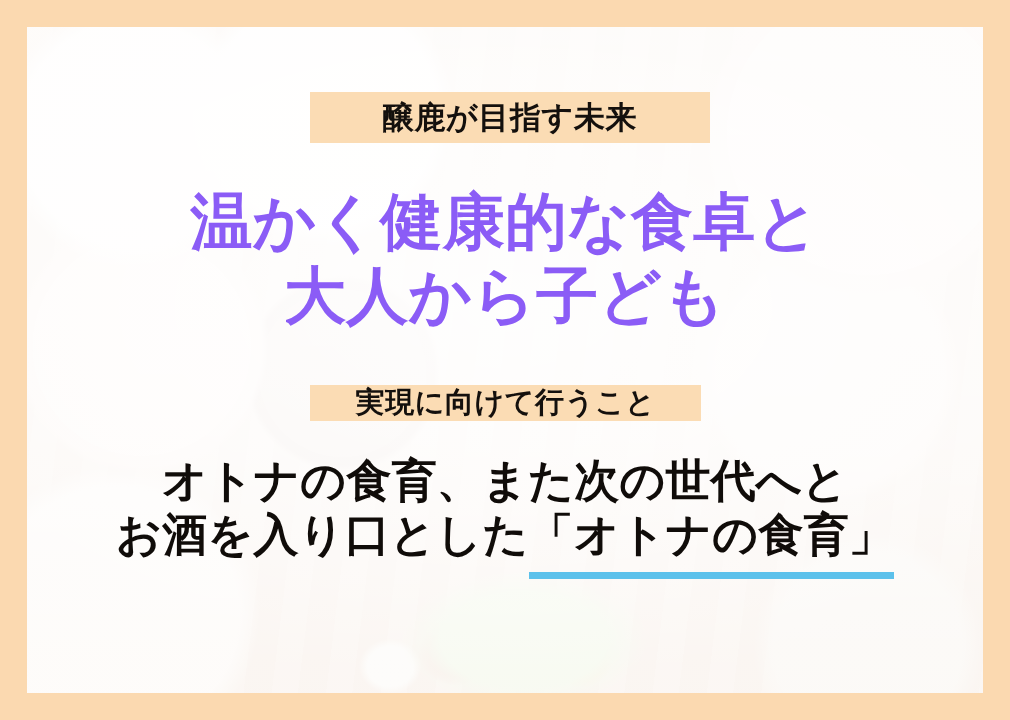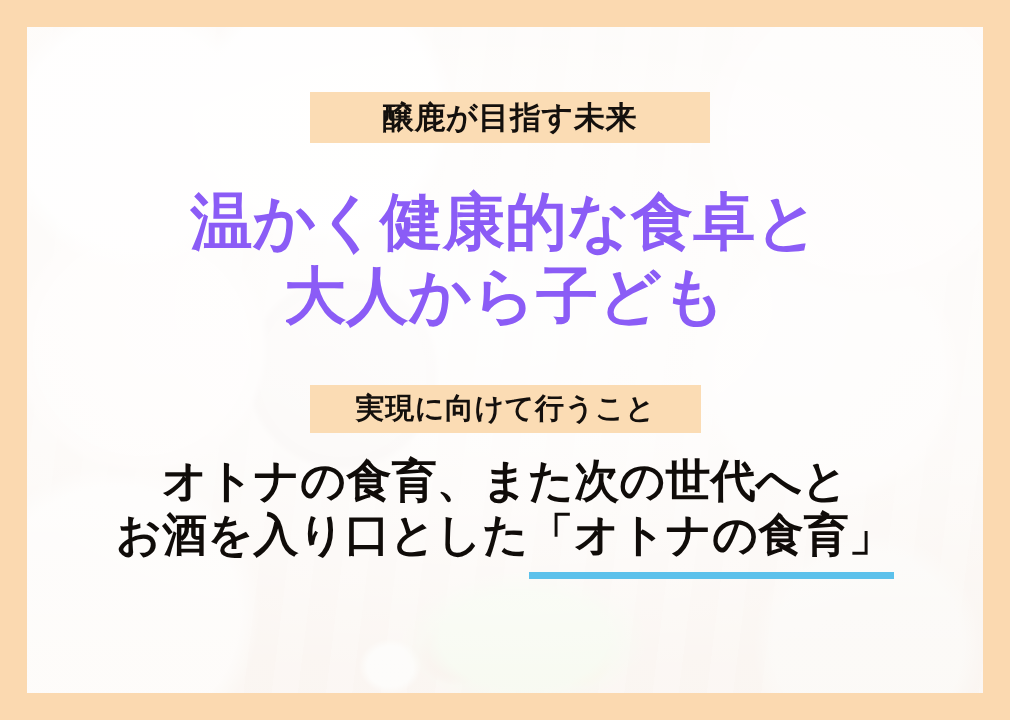--- a/index.html
+++ b/index.html
@@ -102,21 +102,21 @@
     left: 283px;          
     top: 65px;            
     width: 400px;
     height: 51px;
     font-size: 31px;
   }
   #badge-action {
     left: 283px;          
     top: 358px;           
     width: 391px;
-    height: 48px;
+    height: 36px;
     font-size: 29px;
   }
 
   #headline {
     position: absolute;
     left: 0;
     right: 0;
     top: 158px;           
     text-align: center;
     color: #8b5cf6;

